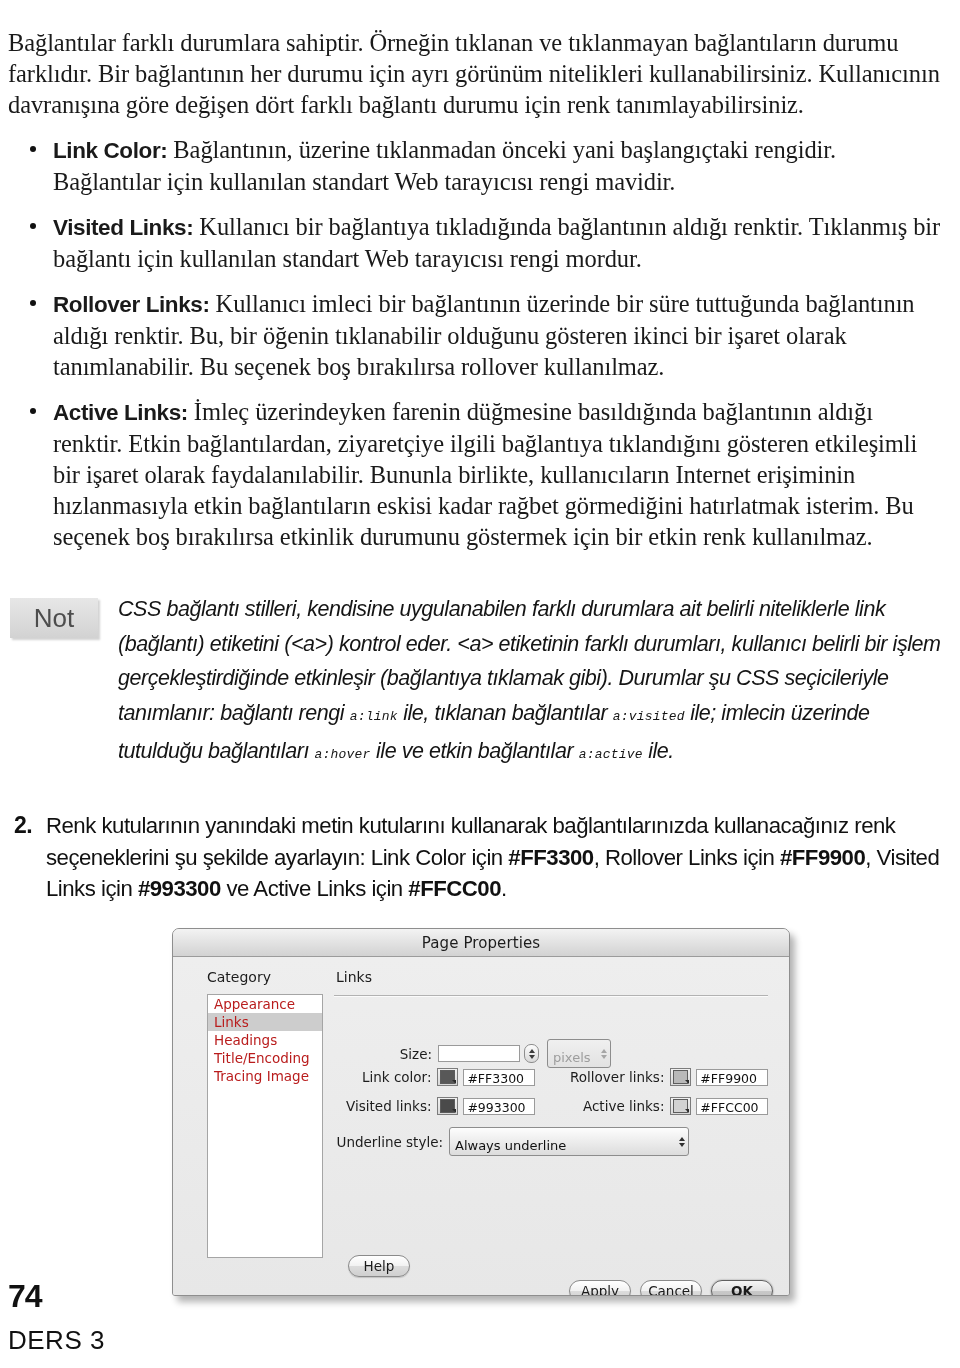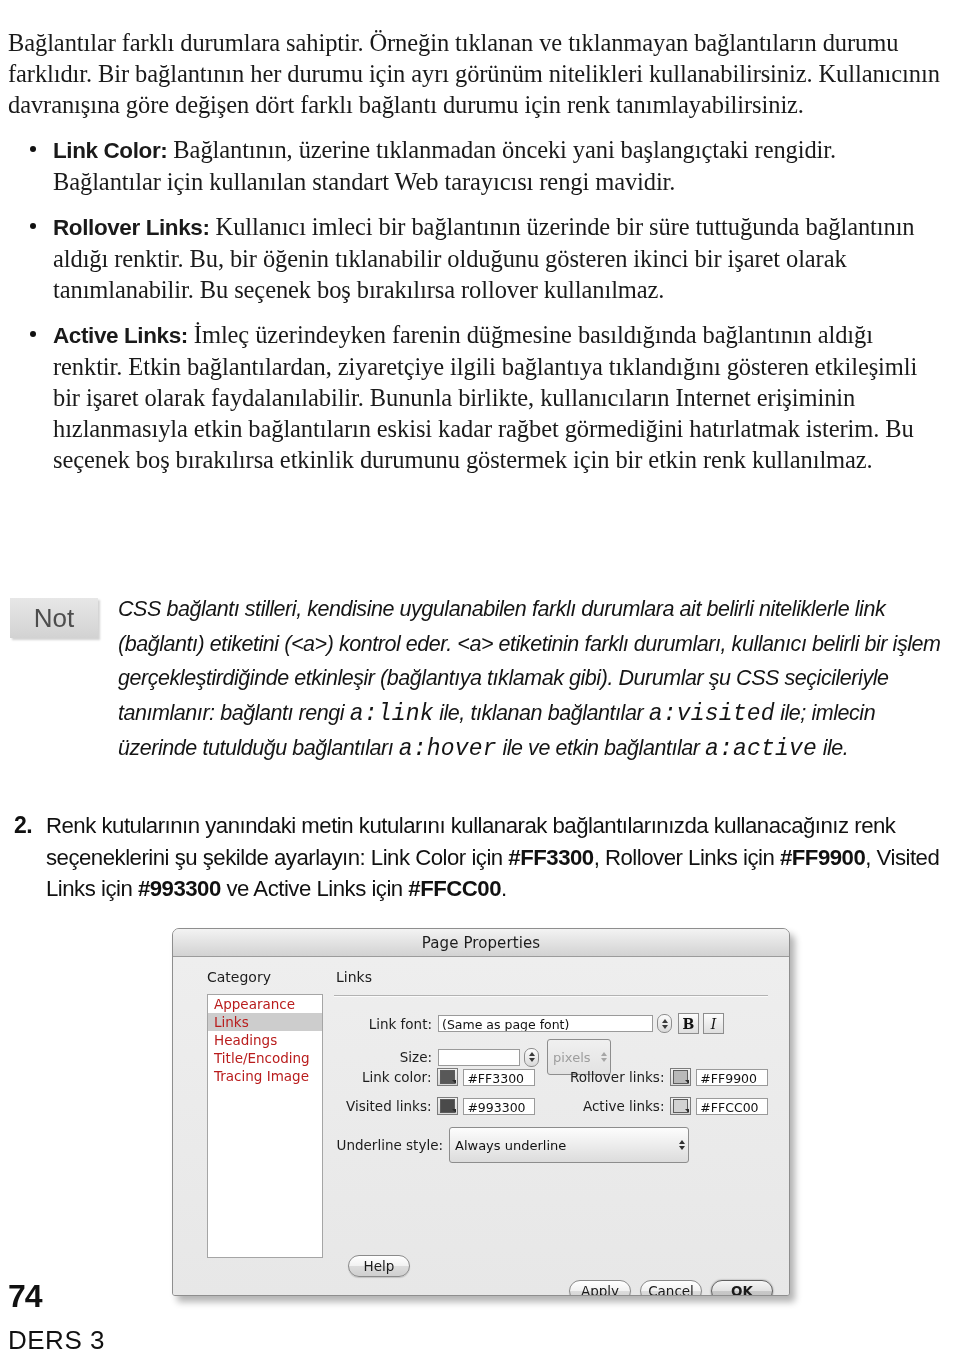--- a/index.html
+++ b/index.html
@@ -96,21 +96,21 @@
     width: 832px;
     font-family: "Liberation Sans", "DejaVu Sans", sans-serif;
     font-style: italic;
     font-size: 21.5px;
     line-height: 34.5px;
     color: #151515;
     letter-spacing: -0.45px;
   }
   .note-body .mono {
     font-family: "Liberation Mono", "DejaVu Sans Mono", monospace;
-    font-size: 23px;
+    font-size: 13px;
     letter-spacing: 0.2px;
   }
 
   
   .step {
     position: absolute;
     left: 8px;
     top: 810px;
     width: 936px;
     padding-left: 38px;
@@ -277,27 +277,27 @@
   }
   .swatch .tri {
     position: absolute;
     right: 1px; bottom: 1px;
     width: 0; height: 0;
     border-left: 4px solid transparent;
     border-top: 4px solid #2c2c2c;
   }
 
   .popup {
-    height: 36px;
+    height: 29px;
     border: 1px solid #8d8d8d;
     border-radius: 3px;
     background: linear-gradient(to bottom,#fdfdfd,#dcdcdc);
-    display: flex; align-items: center;
+    display: flex; align-items: flex-start;
     font-size: 13px; color: #111;
-    padding: 0 5px;
+    padding: 10px 5px;
     position: relative;
     box-sizing: border-box;
   }
   .popup.dis { color: #9d9d9d; background: linear-gradient(to bottom,#f0f0f0,#e2e2e2); }
   .popup .pstep {
     position: absolute;
     right: 3px; top: 50%;
     transform: translateY(-50%);
     display: flex; flex-direction: column; gap: 2px;
   }
@@ -359,20 +359,24 @@
 
   <p class="intro">Bağlantılar farklı durumlara sahiptir. Örneğin tıklanan ve tıklanmayan bağlantıların durumu farklıdır. Bir bağlantının her durumu için ayrı görünüm nitelikleri kullanabilirsiniz. Kullanıcının davranışına göre değişen dört farklı bağlantı durumu için renk tanımlayabilirsiniz.</p>
 
   <div class="bullets">
 
     <div class="bullet">
       <span class="dot"></span>
       <span class="term">Link Color:</span><span> Bağlantının, üzerine tıklanmadan önceki yani başlangıçtaki rengidir. Bağlantılar için kullanılan standart Web tarayıcısı rengi mavidir.</span>
     </div>
 
+    <div class="bullet">
+      <span class="dot"></span>
+      <span class="term">Visited Links:</span><span> Kullanıcı bir bağlantıya tıkladığında bağlantının aldığı renktir. Tıklanmış bir bağlantı için kullanılan standart Web tarayıcısı rengi mordur.</span>
+    </div>
 
     <div class="bullet">
       <span class="dot"></span>
       <span class="term">Rollover Links:</span><span> Kullanıcı imleci bir bağlantının üzerinde bir süre tuttuğunda bağlantının aldığı renktir. Bu, bir öğenin tıklanabilir olduğunu gösteren ikinci bir işaret olarak tanımlanabilir. Bu seçenek boş bırakılırsa rollover kullanılmaz.</span>
     </div>
 
     <div class="bullet">
       <span class="dot"></span>
       <span class="term">Active Links:</span><span> İmleç üzerindeyken farenin düğmesine basıldığında bağlantının aldığı renktir. Etkin bağlantılardan, ziyaretçiye ilgili bağlantıya tıklandığını gösteren etkileşimli bir işaret olarak faydalanılabilir. Bununla birlikte, kullanıcıların Internet erişiminin hızlanmasıyla etkin bağlantıların eskisi kadar rağbet görmediğini hatırlatmak isterim. Bu seçenek boş bırakılırsa etkinlik durumunu göstermek için bir etkin renk kullanılmaz.</span>
     </div>
@@ -403,30 +407,20 @@
           <div class="cat-item">Appearance</div>
           <div class="cat-item sel">Links</div>
           <div class="cat-item">Headings</div>
           <div class="cat-item">Title/Encoding</div>
           <div class="cat-item">Tracing Image</div>
         </div>
 
         <div class="pane-title">Links</div>
         <div class="pane-rule"></div>
 
-        <div class="row" style="left:163px; top:56px; width:432px;">
-          <div class="lbl" style="width:96px;">Link font:</div>
-          <div class="tbox" style="width:215px; margin-left:6px;">(Same as page font)</div>
-          <div class="stepper" style="margin-left:4px;">
-            <span class="ar-u"></span>
-            <span class="ar-d"></span>
-          </div>
-          <div class="stylebtn" style="margin-left:6px; font-weight:bold;">B</div>
-          <div class="stylebtn" style="margin-left:4px; font-style:italic;">I</div>
-        </div>
 
         <div class="row" style="left:163px; top:82px; width:432px;">
           <div class="lbl" style="width:96px;">Size:</div>
           <div class="tbox" style="width:82px; margin-left:6px;"></div>
           <div class="stepper" style="margin-left:4px;">
             <span class="ar-u"></span>
             <span class="ar-d"></span>
           </div>
           <div class="popup dis" style="width:64px; margin-left:8px;">
             <span>pixels</span>

